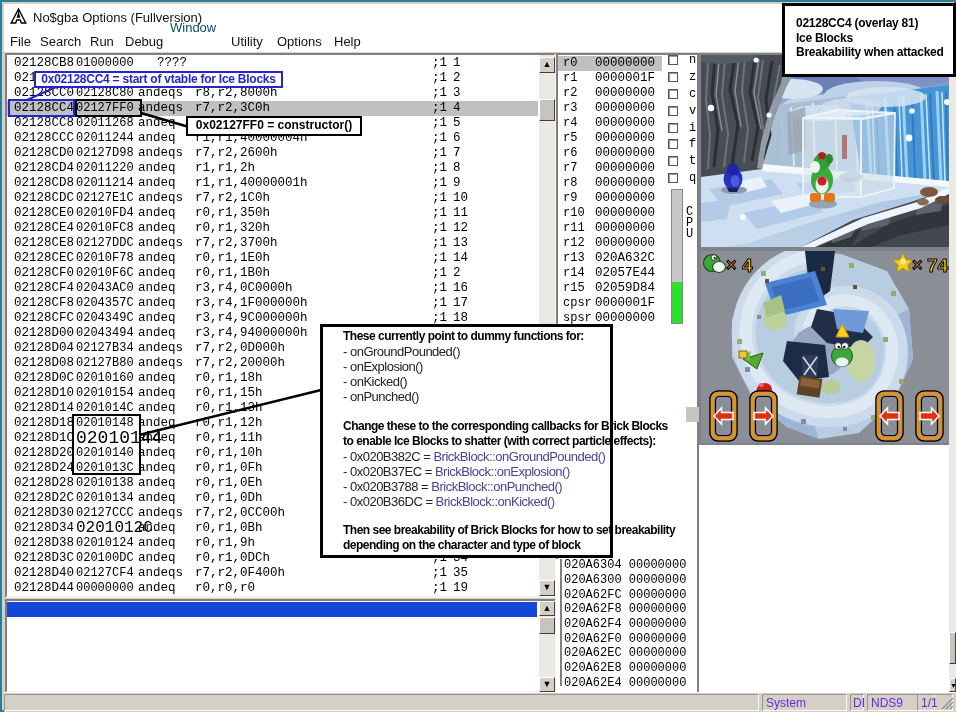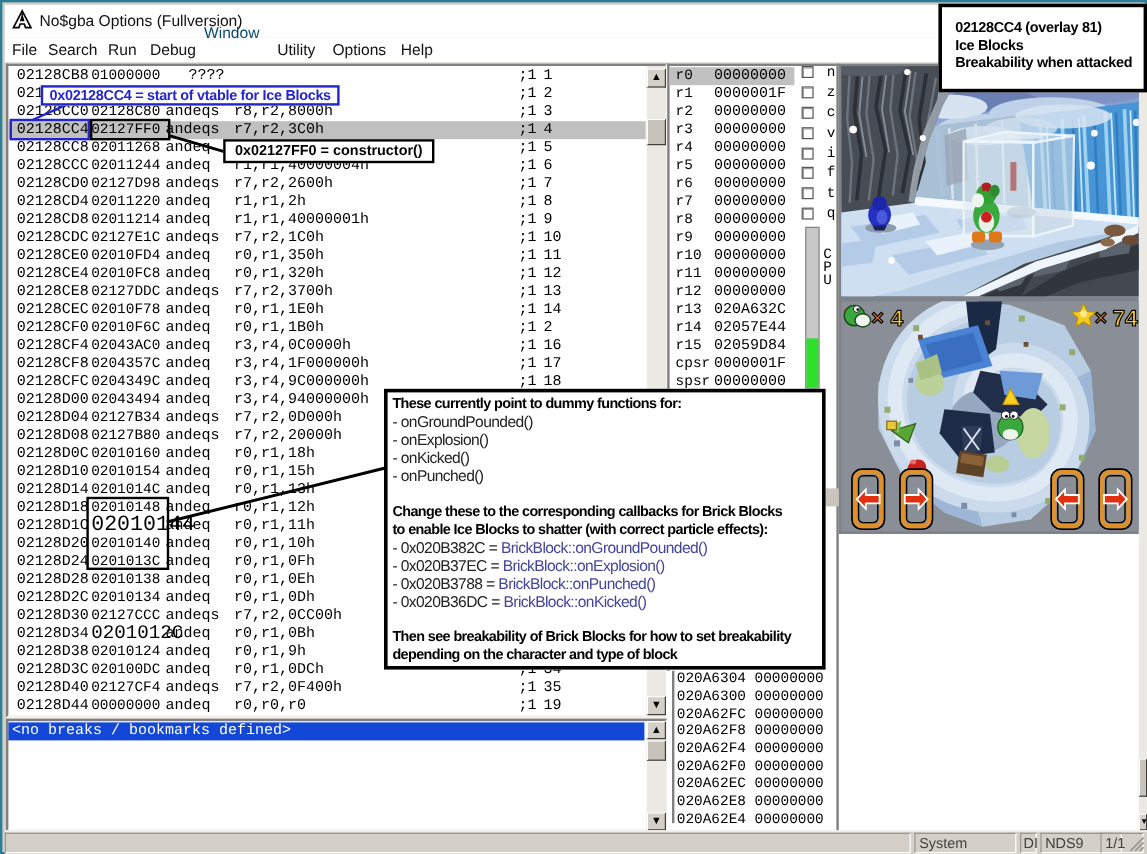--- a/index.html
+++ b/index.html
@@ -2,21 +2,21 @@
 <html><head><meta charset="utf-8"><style>
 *{margin:0;padding:0;box-sizing:border-box}
 body{width:956px;height:712px;overflow:hidden;font-family:"Liberation Sans",sans-serif;background:#fff}
 .win{position:absolute;left:0;top:0;width:956px;height:712px;background:#d4d0c8;border:2px solid #2e7d96}
 .abs{position:absolute}
 .mono{font-family:"Liberation Mono",monospace;font-size:12.5px;color:#000;white-space:pre;line-height:15px}
 .pane{position:absolute;background:#fff;border-top:2px solid #808080;border-left:2px solid #808080;border-right:2px solid #f4f2ee;border-bottom:2px solid #f4f2ee}
 .sb{position:absolute;background:#d4d0c8}
 .sbtn{position:absolute;background:#d4d0c8;border-top:1px solid #fff;border-left:1px solid #fff;border-right:1px solid #404040;border-bottom:1px solid #404040;color:#000;text-align:center;font-size:9px;line-height:13px;font-family:"Liberation Sans",sans-serif}
 .thumb{position:absolute;background:#c8c4bc;border-top:1px solid #fff;border-left:1px solid #fff;border-right:1px solid #404040;border-bottom:1px solid #404040}
-.statbox{position:absolute;height:17px;border:1px solid;border-color:#9a968e #fff #fff #9a968e;font-size:12px;color:#404040;padding-left:3px;line-height:16px}
+.statbox{position:absolute;height:17px;border:1px solid;border-color:#9a968e #fff #fff #9a968e;font-size:12px;color:#6d28d9;padding-left:3px;line-height:16px}
 .callout{position:absolute;background:#fff;border:3px solid #000;font-weight:bold;color:#000}
 </style></head><body>
 <div class="win">
 
 <div class="abs" style="left:2px;top:2px;width:952px;height:27px;background:#fff"></div>
 <svg class="abs" style="left:7px;top:5px" width="19" height="19" viewBox="0 0 19 19">
 <path d="M9.5 2 L16.8 16 L12.3 16 L11.2 13 L7.8 13 L6.7 16 L2.2 16 Z M9.5 6.5 L8.5 10 L10.5 10 Z" fill="none" stroke="#000" stroke-width="1.4"></path>
 <rect x="8.9" y="4.2" width="1.4" height="1.4" fill="#000"></rect>
     </svg>
 <div class="abs" style="left:31px;top:8px;font-size:13px;color:#111">No$gba Options (Fullversion)</div>
@@ -310,21 +310,20 @@
 <div class="mono abs" style="left:562px;top:571px;font-size:12px">020A6300 00000000</div>
 <div class="mono abs" style="left:562px;top:586px;font-size:12px">020A62FC 00000000</div>
 <div class="mono abs" style="left:562px;top:600px;font-size:12px">020A62F8 00000000</div>
 <div class="mono abs" style="left:562px;top:615px;font-size:12px">020A62F4 00000000</div>
 <div class="mono abs" style="left:562px;top:630px;font-size:12px">020A62F0 00000000</div>
 <div class="mono abs" style="left:562px;top:644px;font-size:12px">020A62EC 00000000</div>
 <div class="mono abs" style="left:562px;top:659px;font-size:12px">020A62E8 00000000</div>
 <div class="mono abs" style="left:562px;top:674px;font-size:12px">020A62E4 00000000</div>
 <div class="pane" style="left:3px;top:597px;width:551px;height:94px"></div>
 <div class="abs" style="left:5px;top:600px;width:530px;height:15px;background:#1247d8"></div>
-<div class="mono abs" style="left:8px;top:600px;color:#fff">&lt;no breaks / bookmarks defined&gt;</div>
 <div class="sb" style="left:537px;top:599px;width:16px;height:90px;background:#ebe9e4"></div>
 <div class="sbtn" style="left:537px;top:599px;width:16px;height:15px">▲</div>
 <div class="thumb" style="left:537px;top:615px;width:16px;height:17px"></div>
 <div class="sbtn" style="left:537px;top:675px;width:16px;height:15px">▼</div>
 <div class="abs" style="left:695px;top:51px;width:259px;height:640px;background:#fff;border-left:2px solid #808080;border-top:2px solid #808080"></div>
 <div class="abs" style="left:697px;top:53px;width:250px;height:390px;background:#7e828b"></div>
 <div class="sb" style="left:947px;top:53px;width:7px;height:638px;background:#ebe9e4"></div>
 <div class="thumb" style="left:947px;top:630px;width:7px;height:32px"></div>
 <div class="sbtn" style="left:947px;top:676px;width:7px;height:14px;font-size:7px">▼</div>
 <svg class="abs" style="left:699px;top:53px" width="248" height="192" viewBox="0 0 248 192">
@@ -615,21 +614,21 @@
 <div class="abs" style="left:6px;top:97px;width:67px;height:18px;border:2px solid #2525cc"></div>
 <div class="abs" style="left:73px;top:97px;width:67px;height:18px;border:2px solid #000"></div>
 <div class="abs" style="left:70px;top:412px;width:69px;height:61px;border:2px solid #000"></div>
 <svg class="abs" style="left:0;top:0;pointer-events:none" width="956" height="712">
 <line x1="54" y1="85" x2="25" y2="98" stroke="#2525cc" stroke-width="2"></line>
 <line x1="139" y1="111" x2="187" y2="125" stroke="#000" stroke-width="2.5"></line>
 <line x1="137" y1="433" x2="319" y2="388" stroke="#000" stroke-width="2.5"></line>
 </svg>
 <div class="abs" style="left:32px;top:69px;width:249px;height:17px;background:#fff;border:2px solid #2525cc;font-weight:bold;font-size:12px;letter-spacing:-0.25px;color:#2525cc;text-align:center;line-height:13px;white-space:nowrap">0x02128CC4 = start of vtable for Ice Blocks</div>
 <div class="abs" style="left:184px;top:114px;width:176px;height:20px;background:#fff;border:2.5px solid #000;font-weight:bold;font-size:12px;color:#000;text-align:center;line-height:15px;white-space:nowrap">0x02127FF0 = constructor()</div>
-<div class="callout" style="left:318px;top:322px;width:368px;height:234px;font-size:12px;letter-spacing:-0.5px;line-height:15px;padding:2px 0 0 4px;white-space:nowrap">
+<div class="callout" style="left:318px;top:322px;width:293px;height:234px;font-size:12px;letter-spacing:-0.5px;line-height:15px;padding:2px 0 0 20px;white-space:nowrap">
 <div>These currently point to dummy functions for:</div>
 <div class="fn">- onGroundPounded()</div>
 <div class="fn">- onExplosion()</div>
 <div class="fn">- onKicked()</div>
 <div class="fn">- onPunched()</div>
 <div style="height:15px"></div>
 <div>Change these to the corresponding callbacks for Brick Blocks</div>
 <div>to enable Ice Blocks to shatter (with correct particle effects):</div>
 <div class="fn">- 0x020B382C = <span class="bb">BrickBlock::onGroundPounded()</span></div>
 <div class="fn">- 0x020B37EC = <span class="bb">BrickBlock::onExplosion()</span></div>

